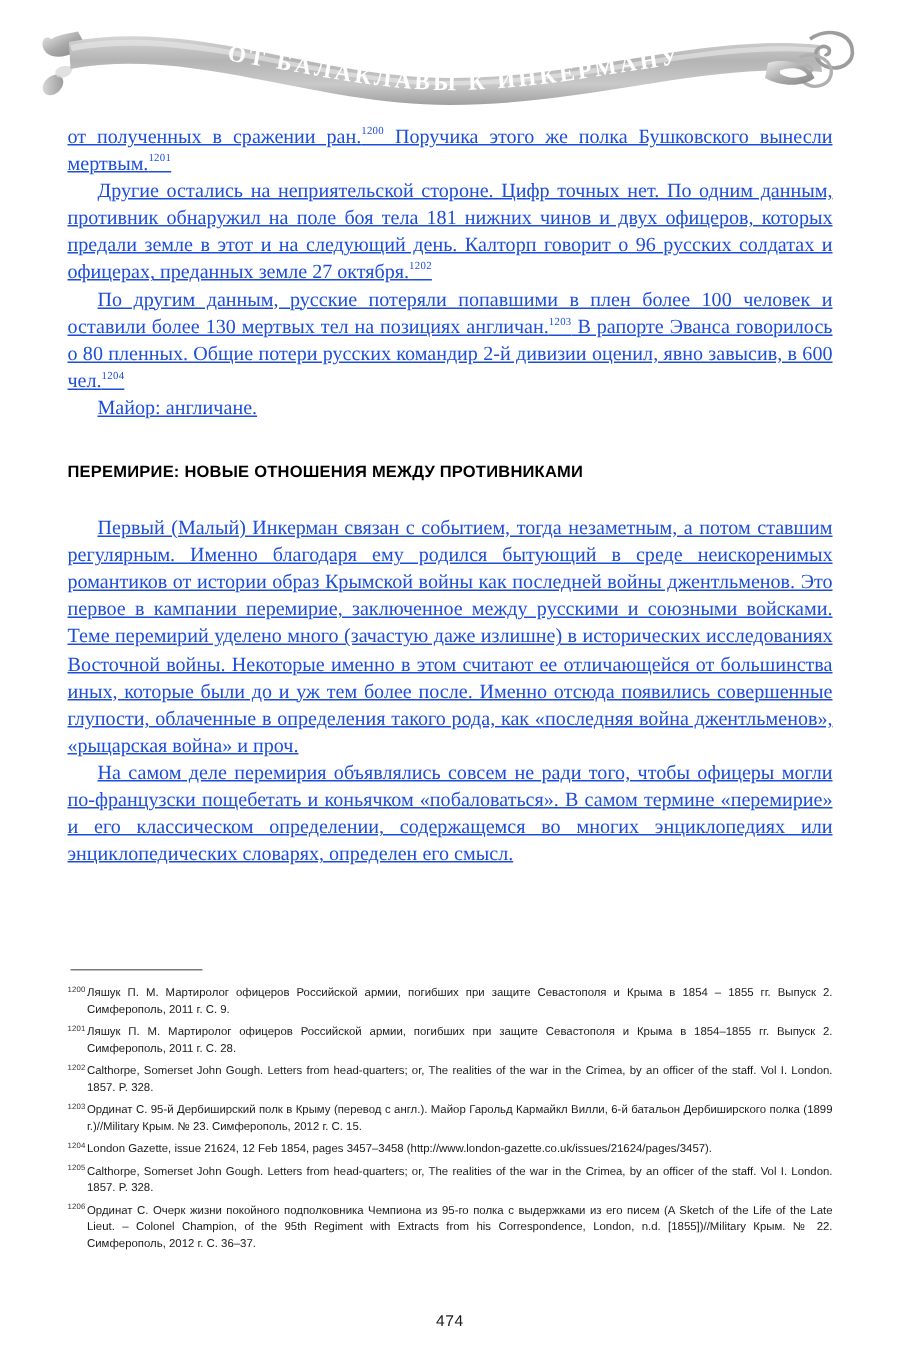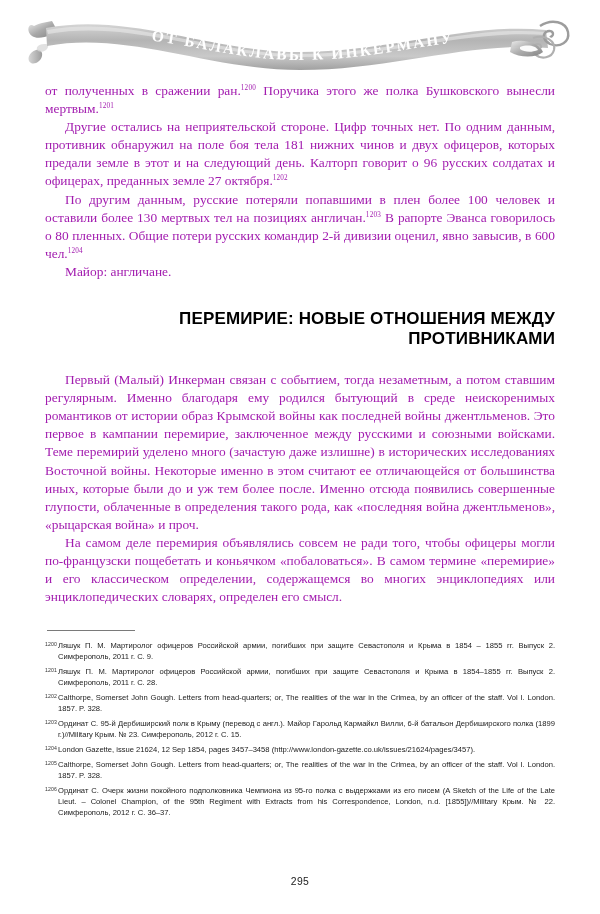--- a/index.html
+++ b/index.html
@@ -55,52 +55,53 @@
     position: absolute;
     left: 45px;
     top: 82px;
     width: 510px;
   }
   p.body-par {
     margin: 0;
     font-family: "Liberation Serif", "DejaVu Serif", serif;
     font-size: 13.4px;
     line-height: 18.1px;
-    color: #a21caf;
+    color: #1d4ed8;
     text-align: justify;
     text-indent: 20px;
     hyphens: manual;
+    text-decoration: underline;
   }
   p.body-par.no-indent {
     text-indent: 0;
   }
   sup.fn {
     font-size: 7.2px;
     vertical-align: super;
     line-height: 0;
     letter-spacing: 0.2px;
   }
 
   h2.section-head {
     margin: 0;
     font-family: "Liberation Sans", "DejaVu Sans", sans-serif;
-    font-size: 17px;
+    font-size: 11px;
     font-weight: bold;
     letter-spacing: 0.15px;
     color: #000000;
-    text-align: right;
+    text-align: left;
   }
   .gap-before-head { height: 28px; }
   .gap-after-head  { height: 22px; }
 
   
   .footnotes {
     position: absolute;
     left: 45px;
-    top: 630px;
+    top: 646px;
     width: 510px;
   }
   .fn-rule {
     width: 88px;
     height: 1px;
     background: #7a7a7a;
     margin: 0 0 9px 2px;
   }
   .fn-item {
     font-family: "Liberation Sans", "DejaVu Sans", sans-serif;
@@ -210,21 +211,21 @@
       </div>
   </div>
 
   <div class="footnotes">
     <div class="fn-rule"></div>
     <div id="footnote-list">
         <div class="fn-item"><span class="fn-num">1200</span><span>Ляшук П. М. Мартиролог офицеров Российской армии, погибших при защите Севастополя и Крыма в 1854 – 1855 гг. Выпуск 2. Симферополь, 2011 г. С. 9.</span></div>
         <div class="fn-item"><span class="fn-num">1201</span><span>Ляшук П. М. Мартиролог офицеров Российской армии, погибших при защите Севастополя и Крыма в 1854–1855 гг. Выпуск 2. Симферополь, 2011 г. С. 28.</span></div>
         <div class="fn-item"><span class="fn-num">1202</span><span>Calthorpe, Somerset John Gough. Letters from head-quarters; or, The realities of the war in the Crimea, by an officer of the staff. Vol I. London. 1857. P. 328.</span></div>
         <div class="fn-item"><span class="fn-num">1203</span><span>Ординат С. 95-й Дербиширский полк в Крыму (перевод с англ.). Майор Гарольд Кармайкл Вилли, 6-й батальон Дербиширского полка (1899 г.)//Military Крым. № 23. Симферополь, 2012 г. С. 15.</span></div>
-        <div class="fn-item"><span class="fn-num">1204</span><span>London Gazette, issue 21624, 12 Sep 1854, pages 3457–3458 (http://www.london-gazette.co.uk/issues/21624/pages/3457).</span></div>
+        <div class="fn-item"><span class="fn-num">1204</span><span>London Gazette, issue 21624, 12 Feb 1854, pages 3457–3458 (http://www.london-gazette.co.uk/issues/21624/pages/3457).</span></div>
         <div class="fn-item"><span class="fn-num">1205</span><span>Calthorpe, Somerset John Gough. Letters from head-quarters; or, The realities of the war in the Crimea, by an officer of the staff. Vol I. London. 1857. P. 328.</span></div>
         <div class="fn-item"><span class="fn-num">1206</span><span>Ординат С. Очерк жизни покойного подполковника Чемпиона из 95-го полка с выдержками из его писем (A Sketch of the Life of the Late Lieut. – Colonel Champion, of the 95th Regiment with Extracts from his Correspondence, London, n.d. [1855])//Military Крым. № 22. Симферополь, 2012 г. С. 36–37.</span></div>
       </div>
   </div>
 
-  <div class="page-number">295</div>
+  <div class="page-number">474</div>
 
 </div>
 
 </body></html>

